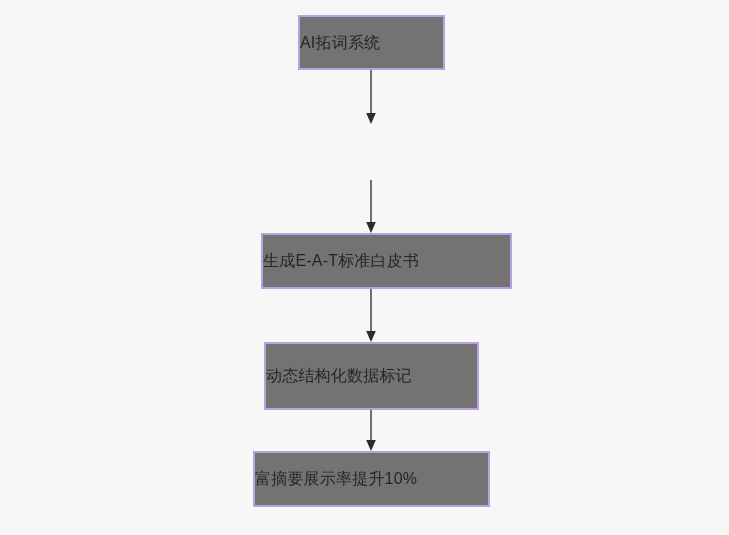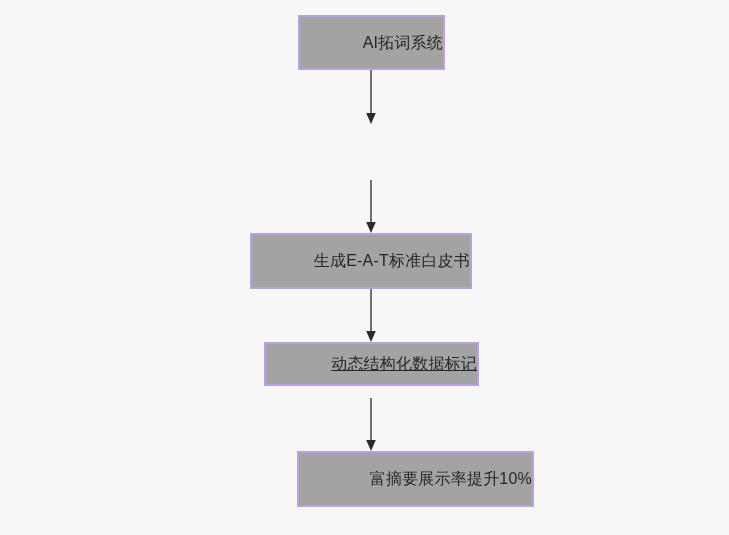--- a/index.html
+++ b/index.html
@@ -14,25 +14,25 @@
     overflow: hidden;
   }
   #flowchart {
     position: relative;
     width: 729px;
     height: 535px;
   }
   .node {
     position: absolute;
     box-sizing: border-box;
-    background: #a3a3a3;
+    background: #737373;
     border: 2px solid #b9a0e0;
     display: flex;
     align-items: center;
-    justify-content: flex-end;
+    justify-content: flex-start;
     color: #262626;
     font-size: 16px;
     line-height: 1.2;
     letter-spacing: 0.2px;
     white-space: nowrap;
   }
   .node-label {
     display: block;
   }
   .connector {
@@ -76,25 +76,25 @@
       <line x1="10" y1="0" x2="10" y2="44" stroke="#707070" stroke-width="2"></line>
       <polygon points="10,53 5.2,42 14.8,42" fill="#2b2b2b"></polygon>
     </svg>
   </div>
 
   <div class="node" style="left:298px; top:15px; width:147px; height:55px;">
     <span class="node-label">AI拓词系统</span>
   </div>
 
 
-  <div class="node" style="left:250px; top:233px; width:222px; height:56px;">
+  <div class="node" style="left:261px; top:233px; width:251px; height:56px;">
     <span class="node-label">生成E-A-T标准白皮书</span>
   </div>
 
-  <div class="node" style="left:264px; top:342px; width:215px; height:44px;text-decoration:underline;">
+  <div class="node" style="left:264px; top:342px; width:215px; height:68px;">
     <span class="node-label">动态结构化数据标记</span>
   </div>
 
-  <div class="node" style="left:253px; top:451px; width:237px; height:56px;margin-left:44px;">
+  <div class="node" style="left:253px; top:451px; width:237px; height:56px;">
     <span class="node-label">富摘要展示率提升10%</span>
   </div>
 
 </div>
 
 </body></html>

